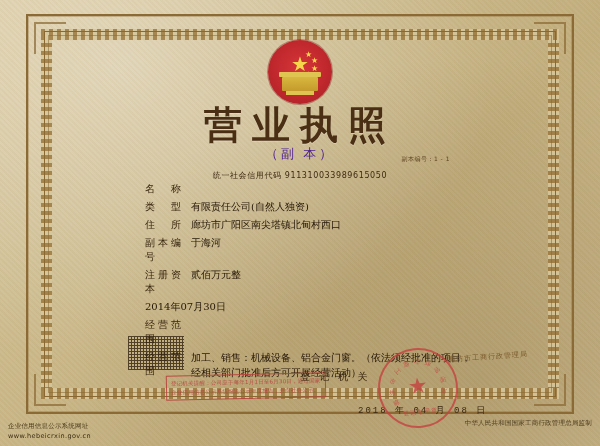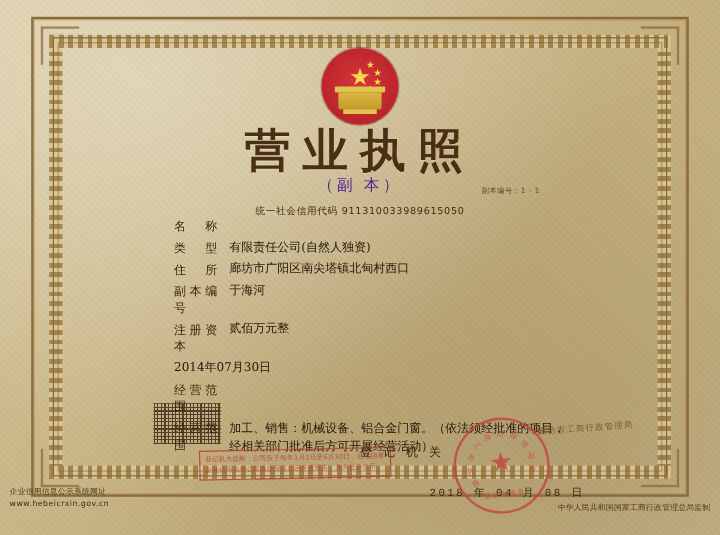--- a/index.html
+++ b/index.html
@@ -268,21 +268,21 @@
     right: 72px; top: 352px;
     font-size: 7px;
     color: #7a5a2c;
     letter-spacing: 1px;
     transform: rotate(-4deg);
   }
 
   
   .footer-left {
     position: absolute;
-    left: 8px; bottom: 22px;
+    left: 8px; bottom: 6px;
     font-size: 6.5px;
     color: #4a3a1c;
     letter-spacing: .2px;
   }
   .footer-left .url {
     display: block;
     margin-top: 1px;
     color: #3a2c14;
     letter-spacing: .4px;
   }

